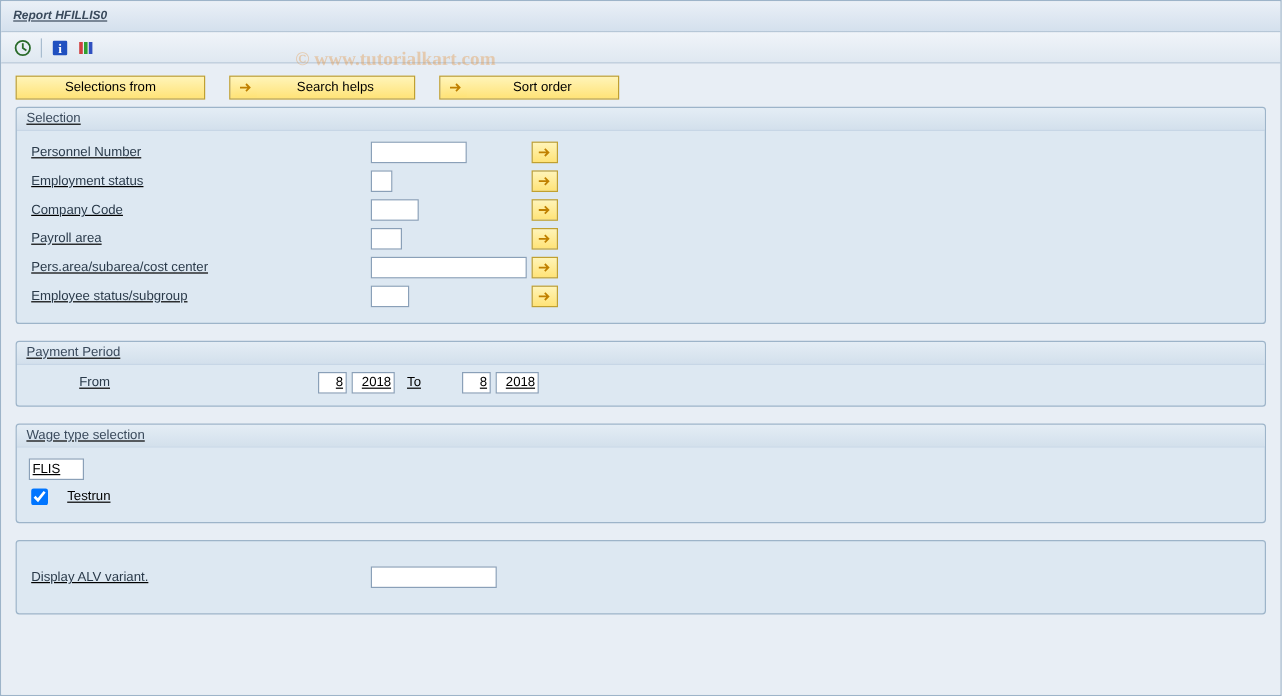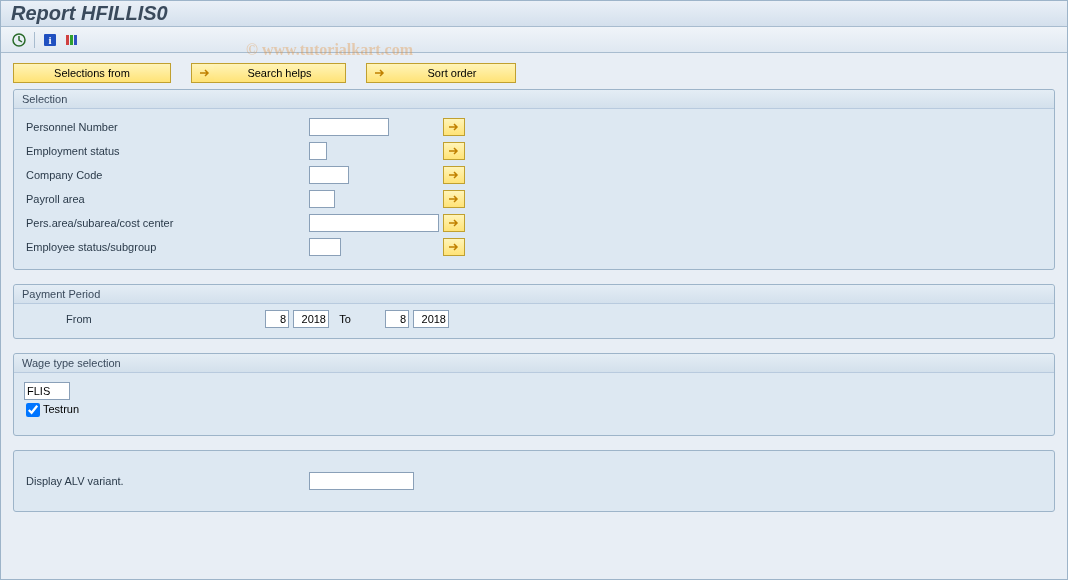--- a/index.html
+++ b/index.html
@@ -15,24 +15,25 @@
     }
     .title-bar {
       background: linear-gradient(to bottom, #eaf0f7, #d4e0ed);
       padding: 4px 10px;
       border-bottom: 1px solid #a8bccf;
       height: 26px;
       display: flex;
       align-items: center;
     }
     .title-bar h1 {
-      font-size: 20px;
+      font-size: 10px;
       font-style: italic;
       font-weight: bold;
       color: #3a4a5c;
+      text-decoration: underline;
     }
     .toolbar {
       background: linear-gradient(to bottom, #f0f4f9, #dfe8f1);
       padding: 3px 10px;
       border-bottom: 1px solid #a8bccf;
       height: 26px;
       display: flex;
       align-items: center;
       gap: 6px;
     }
@@ -92,20 +93,21 @@
       justify-content: center;
       margin-right: 8px;
       margin-left: -4px;
     }
     .group-box {
       border: 1px solid #9db4c9;
       background: #dde8f2;
       border-radius: 3px;
       margin-bottom: 14px;
       padding: 0;
+      text-decoration: underline;
     }
     .group-title {
       font-size: 11px;
       color: #3a4a5c;
       padding: 3px 8px 3px 8px;
       background: linear-gradient(to bottom, #e4edf5, #d3e0ec);
       border-bottom: 1px solid #b8cade;
       border-radius: 3px 3px 0 0;
     }
     .group-body {
@@ -142,21 +144,22 @@
     .arrow-svg { width: 12px; height: 10px; }
     .period-row {
       display: flex;
       align-items: center;
       gap: 4px;
       padding-left: 2px;
     }
     .period-label { width: 235px; color: #2a3a4a; padding-left: 40px; }
     .checkbox-row {
       display: flex;
-      gap: 3px;
+      align-items: center;
+      gap: 16px;
       padding-left: 2px;
       height: 22px;
     }
     .checkbox-row input[type="checkbox"]{
       width: 14px; height: 14px;
     }
     .small-input { width: 24px; text-align: right; }
     .year-input { width: 36px; text-align: right; }
   </style>
 </head>

